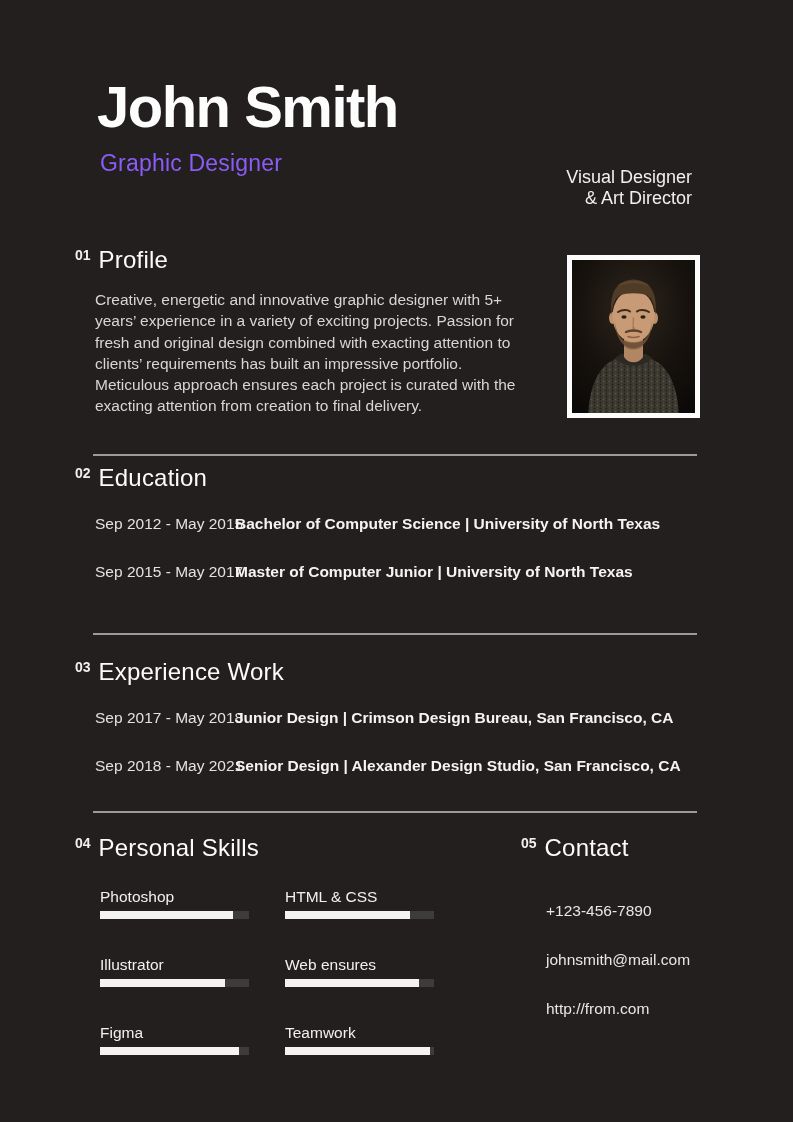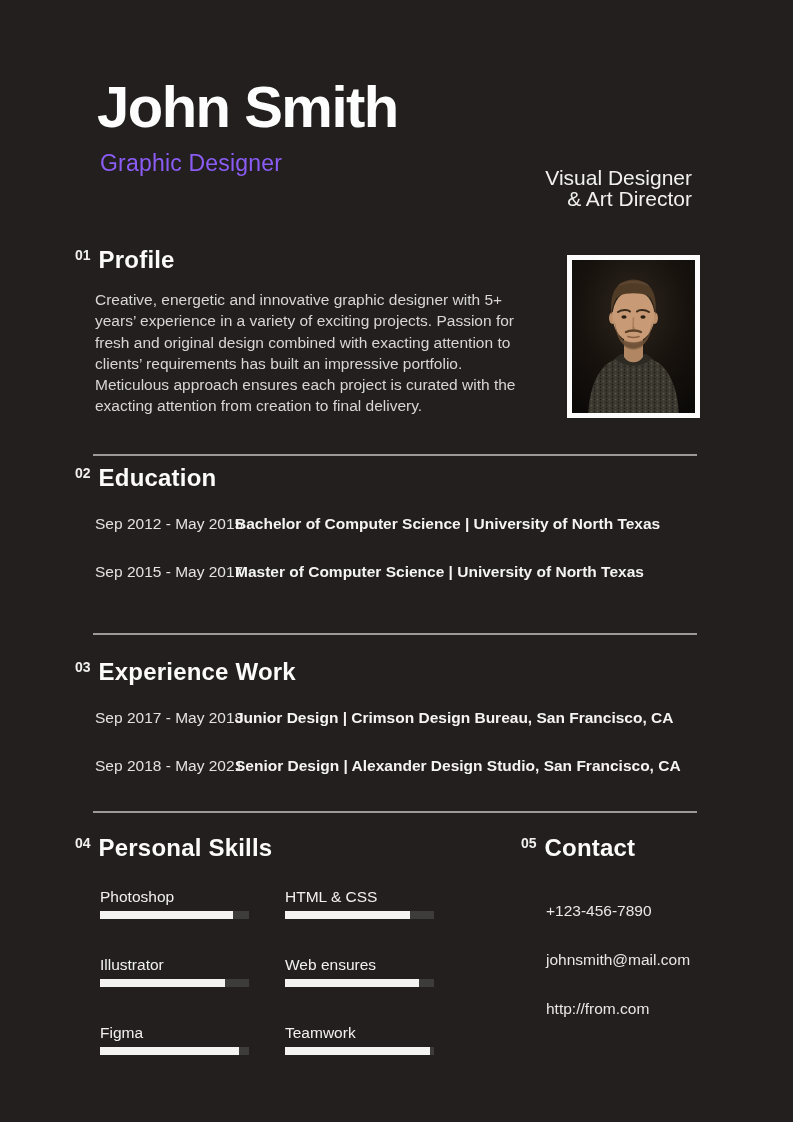--- a/index.html
+++ b/index.html
@@ -16,30 +16,30 @@
     position:absolute; left:97px; top:76px;
     font-size:58px; font-weight:bold; letter-spacing:-1.5px;
     line-height:62px; color:#fdfdfd; white-space:nowrap;
   }
   .subtitle {
     position:absolute; left:100px; top:150px;
     font-size:23px; font-weight:normal; color:#8b5cf6; letter-spacing:0.2px;
   }
   .tagline {
     position:absolute; right:101px; top:167px;
-    text-align:right; font-size:21px; line-height:21px; color:#f1f0ee;
+    text-align:right; font-size:18px; line-height:21px; color:#f1f0ee;
   }
   .sec { position:absolute; left:75px; }
   .sec-head { display:flex; align-items:flex-start; }
   .sec-num {
     font-size:14px; font-weight:bold; color:#f1f0ee;
     margin-right:8px; padding-top:1px;
   }
   .sec-title {
-    font-size:24px; font-weight:bold; color:#fcfbfa;
+    font-size:24px; font-weight:normal; color:#fcfbfa;
     line-height:28px; letter-spacing:0.2px;
   }
   .profile-sec { top:246px; }
   .profile-body {
     margin:15px 0 0 20px; width:443px;
     font-size:15.5px; line-height:21.3px; color:#d8d6d4;
   }
   .photo-frame {
     position:absolute; left:567px; top:255px;
     background:#fcfcfc; padding:5px;
@@ -148,21 +148,21 @@
     <div class="sec-head">
       <span class="sec-num">02</span>
       <h2 class="sec-title">Education</h2>
     </div>
     <div class="row">
       <span class="row-date">Sep 2012 - May 2015</span>
       <span class="row-detail">Bachelor of Computer Science | University of North Texas</span>
     </div>
     <div class="row">
       <span class="row-date">Sep 2015 - May 2017</span>
-      <span class="row-detail">Master of Computer Science | University of North Texas</span>
+      <span class="row-detail">Master of Computer Junior | University of North Texas</span>
     </div>
   </section>
 
   <div class="divider d2"></div>
 
   <section class="sec exp-sec rows">
     <div class="sec-head">
       <span class="sec-num">03</span>
       <h2 class="sec-title">Experience Work</h2>
     </div>

